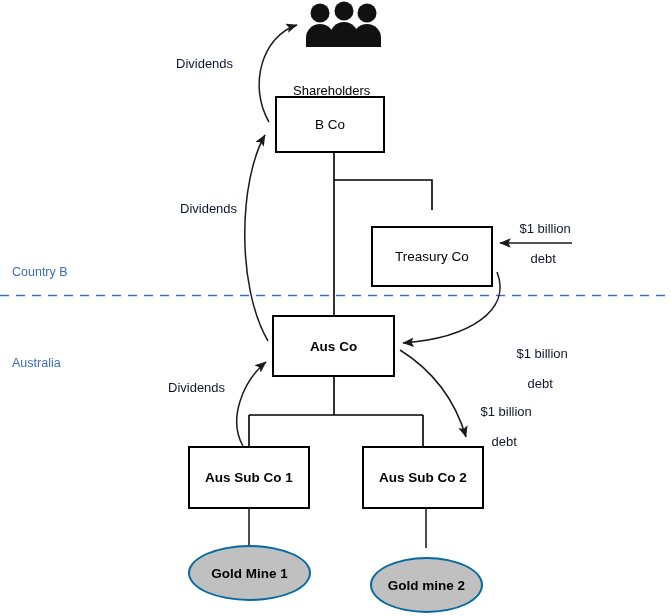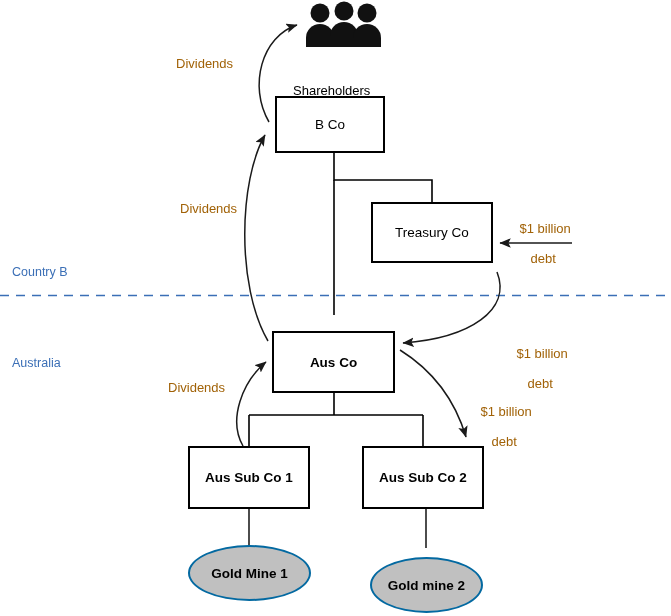--- a/index.html
+++ b/index.html
@@ -4,21 +4,21 @@
 <style>
   html,body{margin:0;padding:0;background:#ffffff;}
   body{font-family:"Liberation Sans",sans-serif;}
   #canvas{position:relative;width:671px;height:616px;overflow:hidden;background:#fff;}
   svg.layer{position:absolute;left:0;top:0;width:671px;height:616px;}
   .node{position:absolute;box-sizing:border-box;display:flex;align-items:center;justify-content:center;text-align:center;}
   .boxnode{border:2.2px solid #000;background:#fff;font-size:13.5px;}
   .boxnode.bold{font-weight:bold;}
   .grey{background:#c0c0c0;}
   .ellipse{border:2px solid #0369a1;border-radius:50%;background:#c0c0c0;font-weight:bold;font-size:13.5px;}
-  .lbl{position:absolute;font-size:13px;color:#a16207;white-space:pre;line-height:15px;}
+  .lbl{position:absolute;font-size:13px;color:#0f172a;white-space:pre;line-height:15px;}
   .lbl.center{text-align:center;}
   .region{position:absolute;font-size:12.5px;color:#3b6fb6;}
   .sh-label{position:absolute;font-size:13px;color:#000;margin-top:47px;}
 </style>
 </head>
 <body>
 
 <div id="canvas">
 
   <svg class="layer" viewBox="0 0 671 616">
@@ -61,26 +61,26 @@
       <rect x="306" y="40" width="75" height="7"></rect>
     </g>
   </svg>
 
   <div class="sh-label" style="left:293px;top:36px;">Shareholders</div>
 
   <div class="node boxnode" style="left:275px;top:96px;width:110px;height:57px;">
     <span>B Co</span>
   </div>
 
-  <div class="node boxnode" style="left:371px;top:202px;width:122px;height:61px;">
+  <div class="node boxnode" style="left:371px;top:226px;width:122px;height:61px;">
     <span>Treasury Co</span>
   </div>
 
 
-  <div class="node boxnode bold" style="left:272px;top:315px;width:123px;height:62px;margin-top:16px;">
+  <div class="node boxnode bold" style="left:272px;top:315px;width:123px;height:62px;">
     <span>Aus Co</span>
   </div>
 
   <div class="node boxnode bold" style="left:188px;top:446px;width:122px;height:63px;">
     <span>Aus Sub Co 1</span>
   </div>
 
   <div class="node boxnode bold" style="left:362px;top:446px;width:122px;height:63px;">
     <span>Aus Sub Co 2</span>
   </div>

